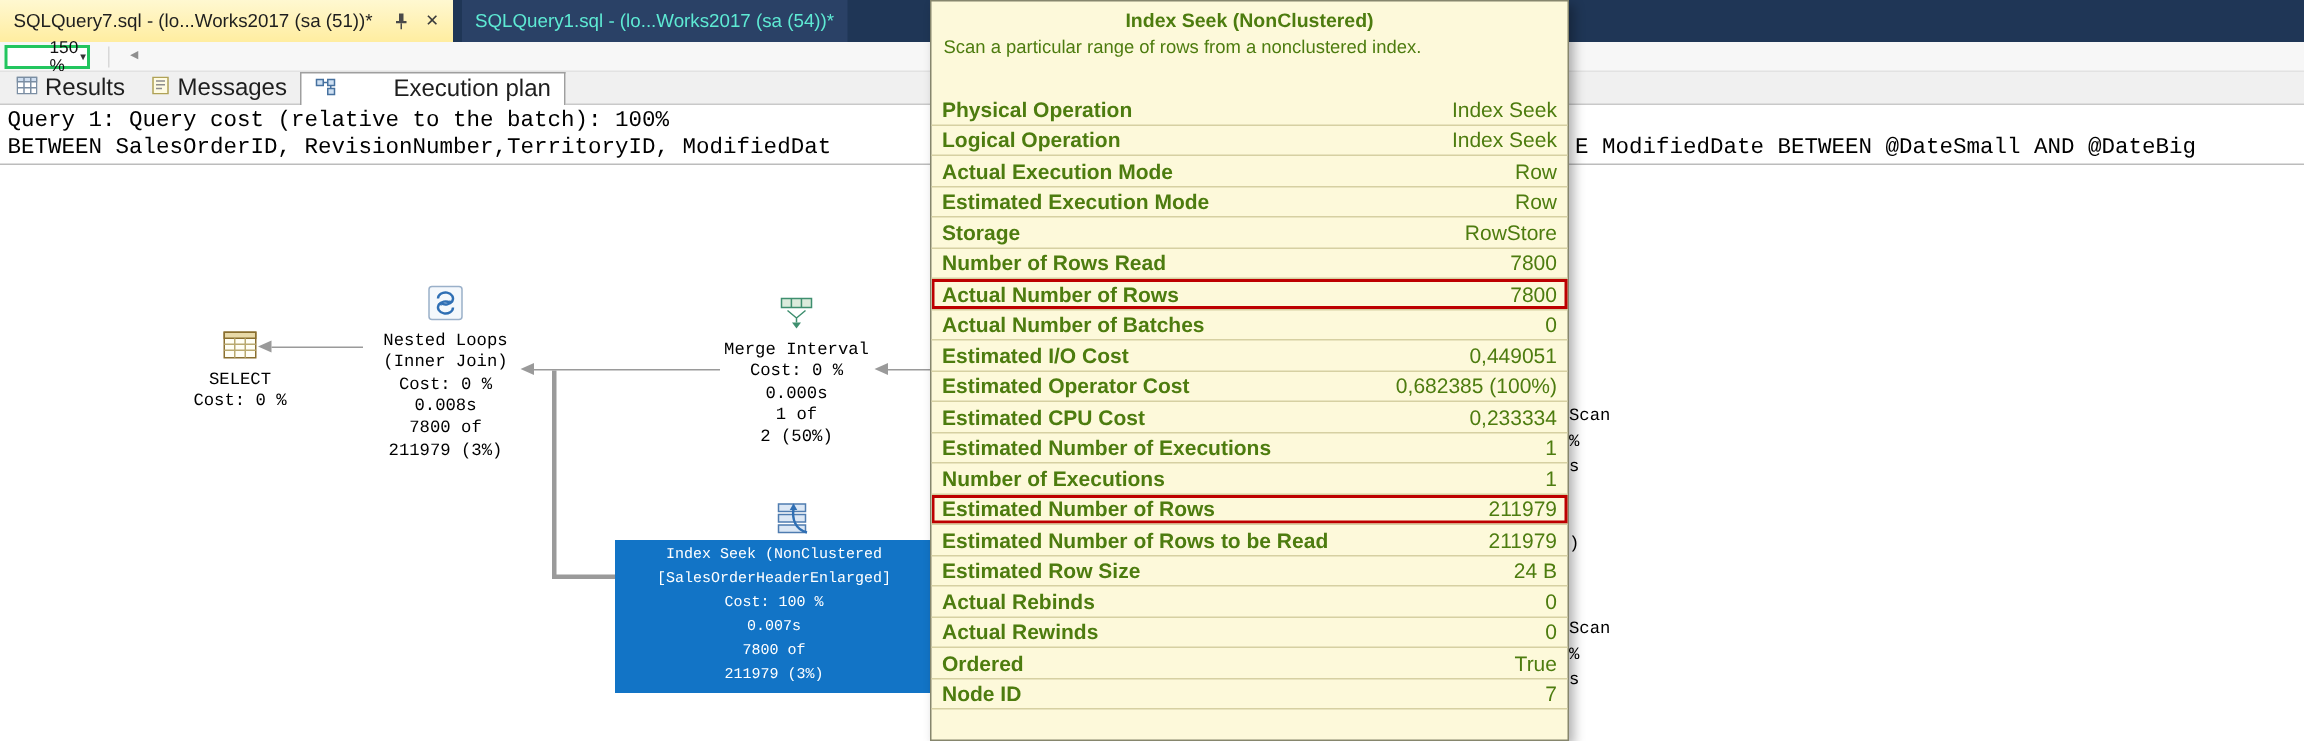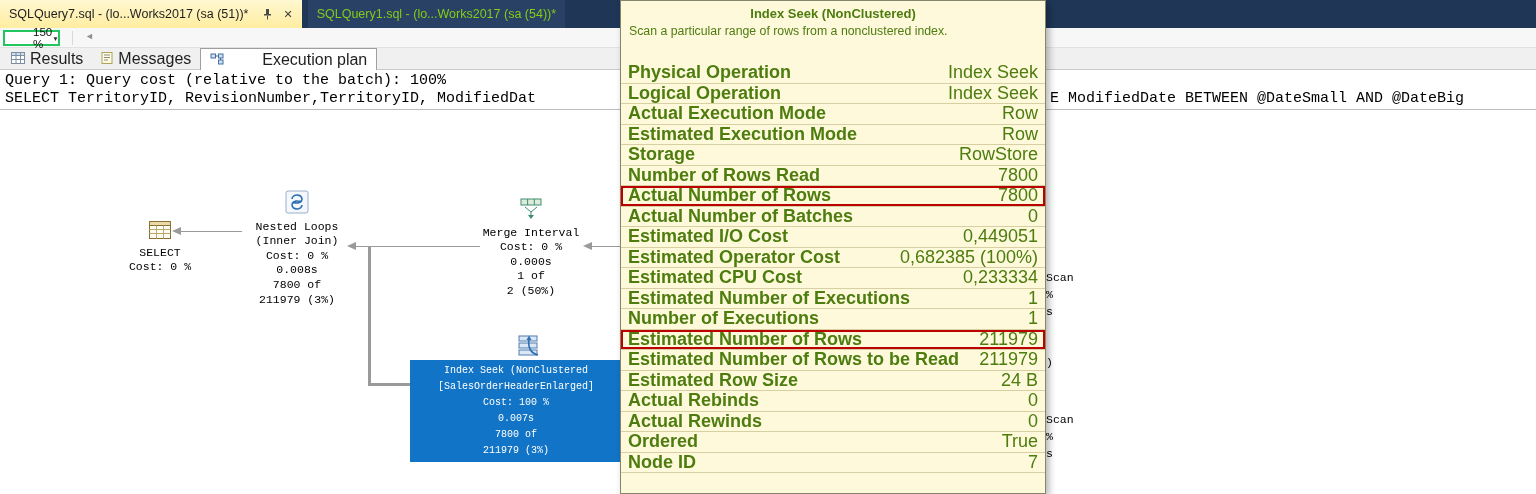--- a/index.html
+++ b/index.html
@@ -8,21 +8,21 @@
     position: relative; width: 1536px; height: 494px; overflow: hidden;
     font-family: "Liberation Sans", sans-serif; background: #ffffff; cursor: default;
   }
 
   
   .tabbar { position: absolute; left: 0; top: 0; width: 100%; height: 28px;
             background: #1f3656; display: flex; align-items: stretch; }
   .doc-tab { display: flex; align-items: center; padding: 0 9px; font-size: 12.5px; white-space: nowrap; }
   .doc-tab.active { background: linear-gradient(#fff8d1, #ffeda0); color: #1e1e1e; }
   .doc-tab.active .doc-tab-label { margin-right: 14px; }
-  .doc-tab.inactive { color: #84cc16; margin-left: 6px; background: #2a4166; }
+  .doc-tab.inactive { color: #5eead4; margin-left: 6px; background: #2a4166; }
   .pin-icon { margin-right: 10px; display: inline-flex; }
   .close-icon { font-size: 11px; color: #3c3c3c; line-height: 1; }
 
   
   .zoomstrip { position: absolute; top: 28px; left: 0; width: 100%; height: 20px;
                background: #f7f7f7; border-bottom: 1px solid #e2e2e2; }
   .zoom-combo { position: absolute; left: 3px; top: 2px; width: 57px; height: 16px;
                 background: #fff; border: 2px solid #22c55e; display: flex; align-items: center; font-size: 11.5px; padding-left: 24px; }
   .zoom-value { flex: 1; padding-left: 4px; color: #111; }
   .combo-arrow { width: 13px; font-size: 6.5px; color: #333; text-align: center; }
@@ -72,21 +72,21 @@
 
   
   .op-tooltip { position: absolute; left: 620px; top: 0; width: 426px; height: 494px;
                 background: #fdf9da; border: 1px solid #86866d;
                 box-shadow: 3px 3px 7px rgba(0,0,0,0.3); z-index: 50;
                 font-family: "Liberation Sans", sans-serif; color: #4d7c0f; }
   .tt-title { margin-top: 5px; text-align: center; font-weight: bold; font-size: 13px; }
   .tt-desc { margin-top: 3px; padding: 0 8px; font-size: 12.3px; }
   .tt-rows { position: absolute; top: 62px; left: 0; right: 0; }
   .tt-row { display: flex; justify-content: space-between; align-items: center;
-            height: 20.5px; padding: 0 7px; border-bottom: 1px solid #d6d0a2; font-size: 18px; }
+            height: 20.5px; padding: 0 7px; border-bottom: 1px solid #d6d0a2; font-size: 14px; }
   .tt-row .tlabel { font-weight: bold; white-space: nowrap; }
   .tt-row .tvalue { white-space: nowrap; }
   .tt-row.hl { box-shadow: inset 0 0 0 2px #bd0000; }
 </style>
 </head>
 <body>
 
 <div class="screen">
 
   <div class="tabbar">
@@ -147,21 +147,21 @@
           <rect x="8.5" y="7" width="4.5" height="4" fill="#cfe0f2" stroke="#46719f"></rect>
           <path d="M5.5 3 H8.5 M10.5 5 V7" fill="none" stroke="#46719f"></path>
         </svg>
       </span>
       <span>Execution plan</span>
     </div>
   </div>
 
   <div class="planarea">
     <div class="hline hline1">Query 1: Query cost (relative to the batch): 100%</div>
-    <div class="hline hline2l">SELECT TerritoryID, RevisionNumber,TerritoryID, ModifiedDat</div>
+    <div class="hline hline2l">BETWEEN SalesOrderID, RevisionNumber,TerritoryID, ModifiedDat</div>
     <div class="hline hline2r">E ModifiedDate BETWEEN @DateSmall AND @DateBig</div>
     <div class="hsep"></div>
 
     <div class="plan-node select-node">
       <span class="node-icon">
         <svg width="24" height="20" viewBox="0 0 24 20">
           <rect x="1.5" y="1.5" width="21" height="17" fill="#fffef4" stroke="#8a6f2f"></rect>
           <rect x="1.5" y="1.5" width="21" height="4" fill="#e8d9a8" stroke="#8a6f2f"></rect>
           <line x1="1.5" y1="9.5" x2="22.5" y2="9.5" stroke="#b9a96f"></line>
           <line x1="1.5" y1="13.5" x2="22.5" y2="13.5" stroke="#b9a96f"></line>

